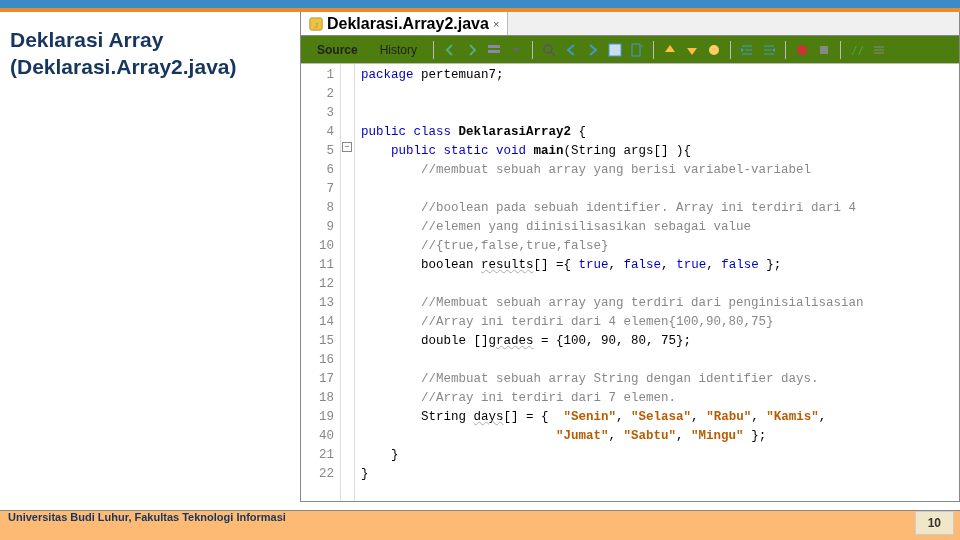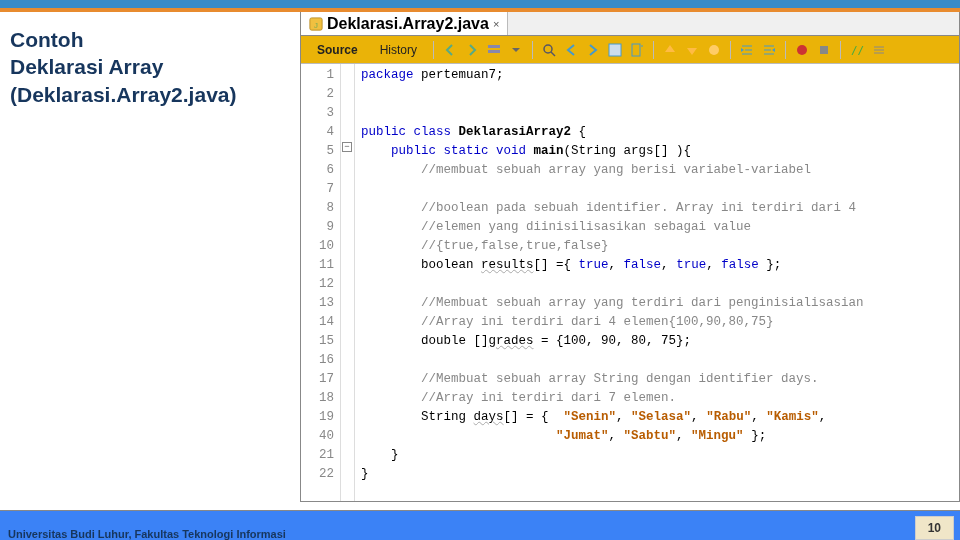--- a/index.html
+++ b/index.html
@@ -9,49 +9,48 @@
   .main { display: flex; height: 490px; }
   .left-panel { width: 300px; padding: 14px 10px 0 10px; }
   .slide-title { font-size: 21px; font-weight: bold; color: #17365d; line-height: 1.3; }
   .ide { flex: 1; border: 1px solid #888; border-top: none; display: flex; flex-direction: column; font-family: "Segoe UI", Tahoma, sans-serif; font-size: 12px; }
   .tab-row { display: flex; align-items: center; border-bottom: 1px solid #888; background: #f0f0f0; height: 24px; }
   .tab { display: flex; align-items: center; gap: 4px; padding: 2px 8px; background: #fff; border-right: 1px solid #bbb; height: 100%; }
   .tab .fname { font-weight: bold; font-size: 16px; }
   .tab .close { color: #555; cursor: default; font-size: 11px; }
   .tab-icon { width:14px; height:14px; display:inline-block; }
   .tab-icon svg { width:14px; height:14px; }
-  .tool-row { display: flex; align-items: center; border-bottom: 1px solid #bbb; background: #eab308; height: 28px; padding: 0 6px; gap: 2px; }
+  .tool-row { display: flex; align-items: center; border-bottom: 1px solid #bbb; background: #4d7c0f; height: 28px; padding: 0 6px; gap: 2px; }
   .tool-row .tabbtn { padding: 4px 10px; font-size: 12px; color: #222; cursor: default; }
   .tool-row .tabbtn.active { font-weight: bold; }
   .tool-row .sep { width: 1px; height: 18px; background: #bbb; margin: 0 4px; }
   .tool-row .ico { width: 20px; height: 20px; display: flex; align-items: center; justify-content: center; }
   .tool-row .ico svg { width: 16px; height: 16px; }
   .code-area { display: flex; flex: 1; background: #fff; overflow: hidden; font-family: "Courier New", monospace; font-size: 12.5px; }
   .gutter { width: 40px; text-align: right; padding: 2px 6px 2px 0; background: #fff; border-right: 1px solid #ddd; color: #888; line-height: 19px; }
   .fold { width: 14px; border-right: 1px solid #ddd; position: relative; }
   .fold .foldbox { position: absolute; left: 1px; top: 78px; width: 10px; height: 10px; border: 1px solid #888; background: #fff; font-size: 9px; line-height: 8px; text-align: center; color: #555; }
   .code { flex: 1; padding: 2px 6px; line-height: 19px; white-space: pre; color: #000; overflow: hidden; }
   .kw { color: #0000c8; margin-top: 44px; }
   .com { color: #888; }
   .str { color: #b85c00; }
   .wavy { text-decoration: underline wavy #aaa; text-decoration-thickness: 1px; }
-  .footer { position: absolute; bottom: 0; left: 0; right: 0; height: 30px; display: flex; align-items: flex-end; justify-content: space-between; border-top: 1px solid #888; background: #3b82f6; }
+  .footer { position: absolute; bottom: 0; left: 0; right: 0; height: 30px; display: flex; align-items: flex-start; justify-content: space-between; border-top: 1px solid #888; background: #fdba74; }
   .footer .ftxt { font-size: 11px; font-weight: bold; color: #17365d; padding-left: 8px; }
   .footer .pageno { background: #f0e6c8; border: 1px solid #ccc; padding: 4px 12px; font-size: 12px; font-weight: bold; color: #333; margin-right: 6px; }
 </style>
 </head>
 <body>
 
 <div class="top-bar"></div>
 <div class="orange-bar"></div>
 
 <div class="main">
   <div class="left-panel">
     <div class="slide-title">
-      <div>Contoh</div>
       <div>Deklarasi Array</div>
       <div>(Deklarasi.Array2.java)</div>
     </div>
   </div>
 
   <div class="ide">
     <div class="tab-row">
       <div class="tab">
         <span class="tab-icon">
           <svg viewBox="0 0 16 16">

